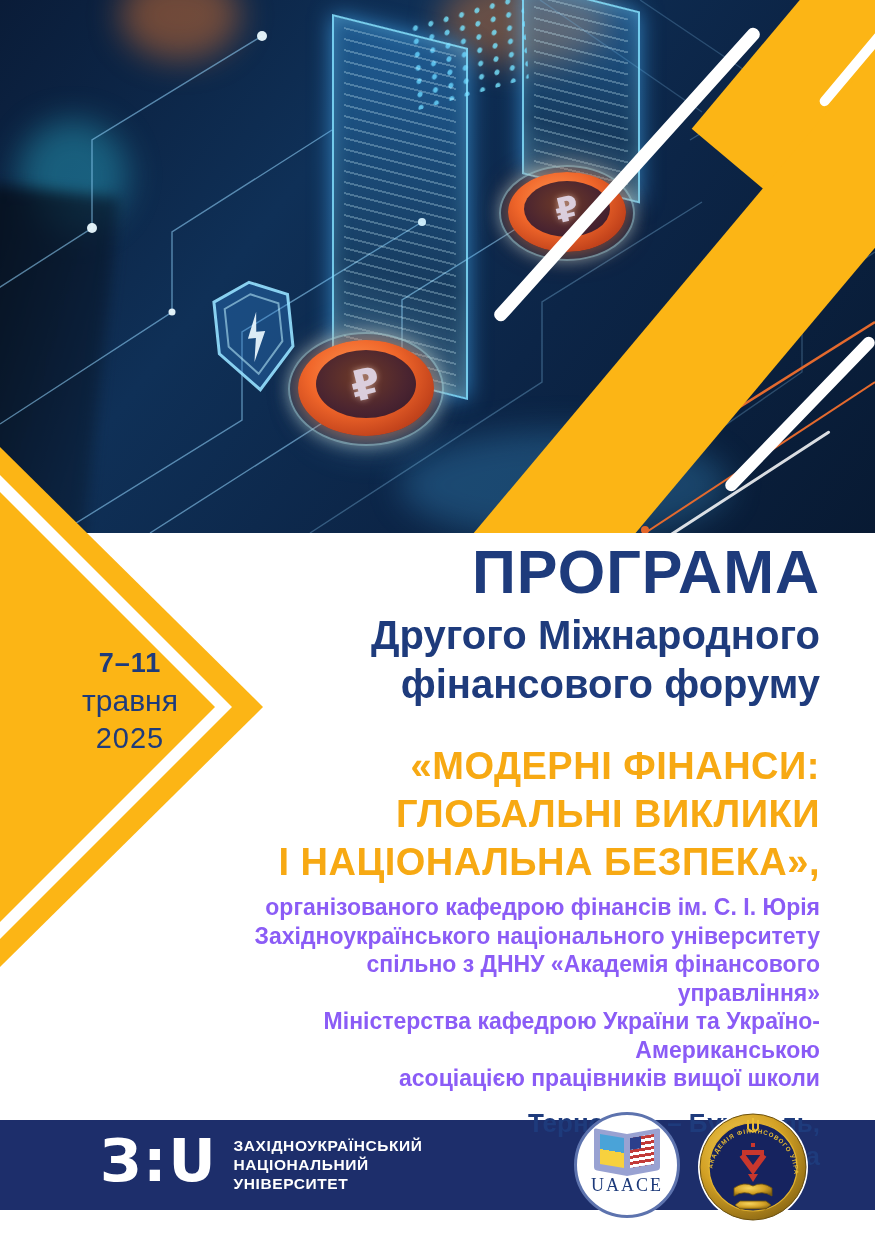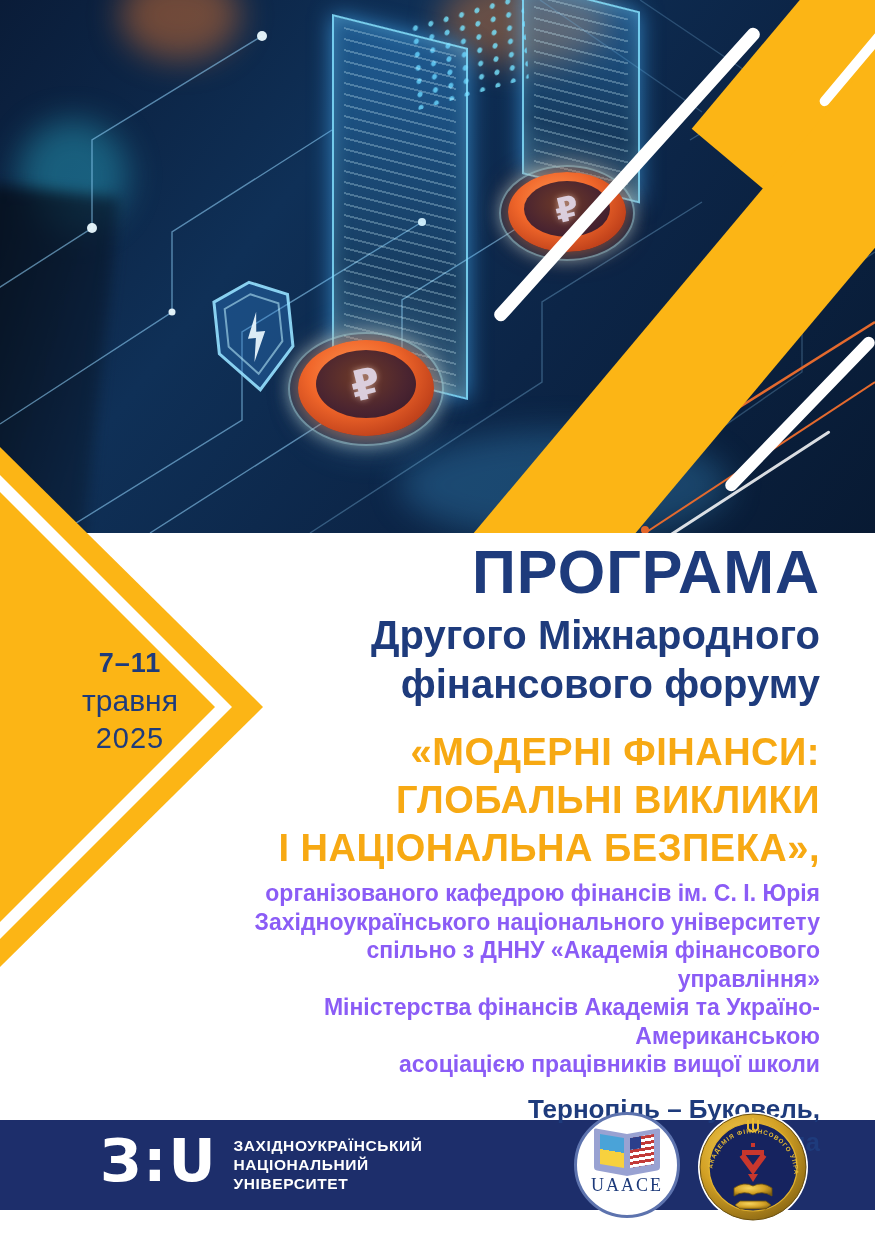--- a/index.html
+++ b/index.html
@@ -68,21 +68,21 @@
     background:#ffffff;}
   .date-block{position:absolute;left:60px;top:648px;width:140px;z-index:7;text-align:center;
     color:#1e3b7c;}
   .date-range{font-size:27px;font-weight:700;letter-spacing:1px;}
   .date-month{font-size:30px;font-weight:400;margin-top:5px;}
   .date-year{font-size:29px;font-weight:400;margin-top:4px;letter-spacing:1px;}
   
   .content{position:absolute;left:230px;right:55px;top:542px;text-align:right;z-index:4;}
   .title{font-size:61px;font-weight:700;color:#1e3b7c;letter-spacing:1px;line-height:1.0;}
   .subtitle{font-size:40px;font-weight:600;color:#1e3b7c;line-height:1.23;margin-top:8px;}
-  .theme{font-size:38px;font-weight:700;color:#f7a913;line-height:1.26;margin-top:20px;letter-spacing:.5px;}
+  .theme{font-size:38px;font-weight:700;color:#f7a913;line-height:1.26;margin-top:34px;letter-spacing:.5px;}
   .organizers{font-size:23px;font-weight:600;color:#8b5cf6;line-height:1.24;margin-top:6px;}
   .place{font-size:26px;font-weight:700;color:#1e3b7c;line-height:1.27;margin-top:14px;}
   
   .footer-bar{position:absolute;left:0;top:1120px;width:875px;height:90px;background:#1d2e6b;z-index:2;}
   .uni-logo{position:absolute;left:100px;top:1128px;z-index:3;display:flex;align-items:center;
     color:#ffffff;font-weight:700;}
   .uni-mark{font-size:58px;font-weight:700;letter-spacing:2px;line-height:1;
     font-family:"DejaVu Sans",sans-serif;}
   .uni-name{margin-left:16px;font-size:15.5px;line-height:1.22;letter-spacing:.6px;margin-top:9px;}
   .logo-circle{position:absolute;z-index:4;border-radius:50%;background:#ffffff;
@@ -198,21 +198,21 @@
     </div>
     <div class="theme">
       <span class="line">«МОДЕРНІ ФІНАНСИ:</span>
       <span class="line">ГЛОБАЛЬНІ ВИКЛИКИ</span>
       <span class="line">І НАЦІОНАЛЬНА БЕЗПЕКА»,</span>
     </div>
     <div class="organizers">
       <span class="line">організованого кафедрою фінансів ім. С. І. Юрія</span>
       <span class="line">Західноукраїнського національного університету</span>
       <span class="line">спільно з ДННУ «Академія фінансового управління»</span>
-      <span class="line">Міністерства фінансів Академія та Україно-Американською</span>
+      <span class="line">Міністерства кафедрою України та Україно-Американською</span>
       <span class="line">асоціацією працівників вищої школи</span>
     </div>
     <div class="place">
       <span class="line">Тернопіль – Буковель,</span>
       <span class="line">Україна</span>
     </div>
   </div>
 
   <div class="footer-bar"></div>
 

